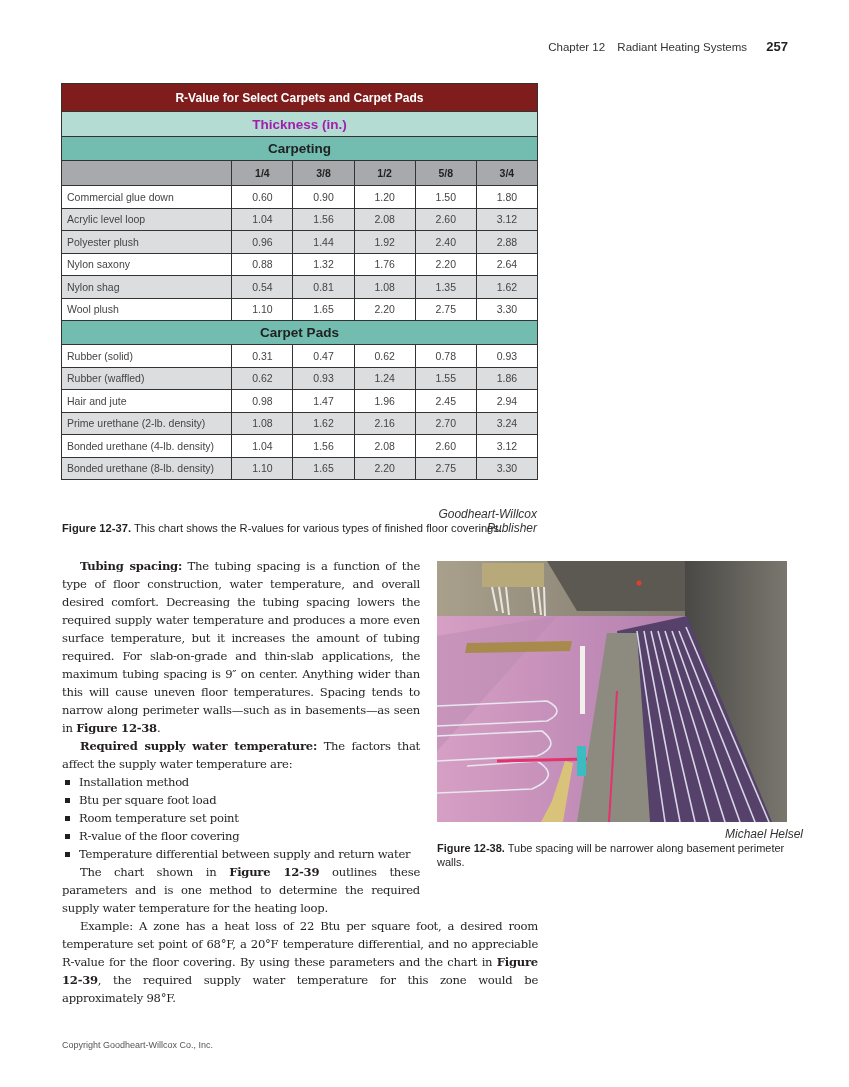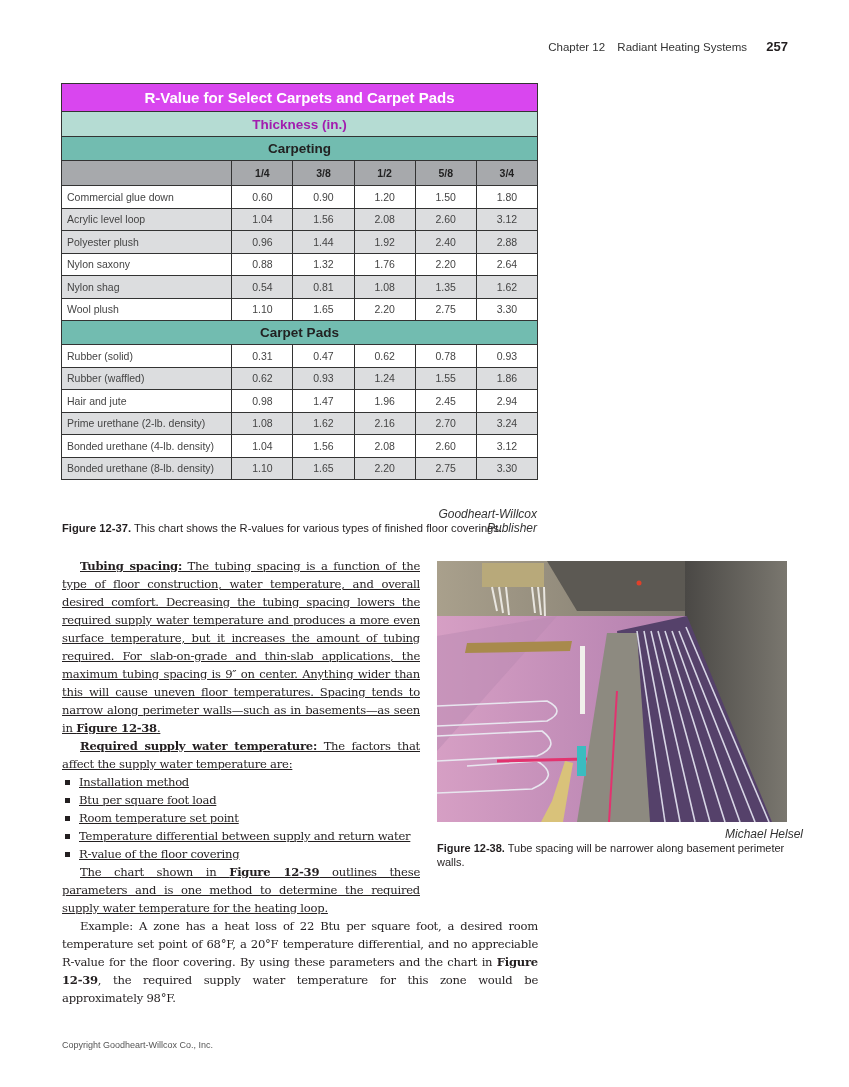--- a/index.html
+++ b/index.html
@@ -5,21 +5,21 @@
   html, body { margin: 0; padding: 0; background: #ffffff; }
   body { width: 849px; height: 1087px; position: relative; overflow: hidden; color: #231f20; }
 
   .running-head { position: absolute; top: 39px; right: 61px; font-size: 11.5px; color: #333; font-family: "Liberation Sans", sans-serif; }
   .running-head .chap { margin-right: 9px; }
   .running-head .title { margin-right: 16px; }
   .running-head .pageno { font-weight: bold; font-size: 13px; color: #231f20; }
 
   table.rv { position: absolute; left: 61px; top: 83px; width: 477px; border-collapse: collapse; font-family: "Liberation Sans", sans-serif; table-layout: fixed; }
   table.rv td, table.rv th { border: 1px solid #333; padding: 0; }
-  .rv .title-row th { background: #d946ef; color: #fff; font-size: 15px; font-weight: bold; height: 27px; }
+  .rv .title-row th { background: #7f1d1d; color: #fff; font-size: 12px; font-weight: bold; height: 27px; }
   .rv .thick-row th { background: #b5dcd3; color: #a21caf; font-size: 13.5px; font-weight: bold; height: 24px; }
   .rv .section-row th { background: #72bcb0; color: #222; font-size: 13.5px; font-weight: bold; height: 23px; }
   .rv .col-head th { background: #a7a9ac; color: #222; font-size: 10.5px; font-weight: bold; height: 24px; }
   .rv td { font-size: 10.5px; color: #444; height: 21.5px; text-align: center; }
   .rv td.label { text-align: left; padding-left: 5px; }
   .rv tr.shade td { background: #dcdddf; }
   .rv col.c0 { width: 170px; }
   .rv col.cn { width: 61px; }
 
   .credit { position: absolute; font-family: "Liberation Sans", sans-serif; font-style: italic; font-size: 12px; color: #333; }
@@ -177,29 +177,29 @@
         <td>2.20</td>
         <td>2.75</td>
         <td>3.30</td>
       </tr>
     </tbody>
 </table>
 
 <div class="credit" style="left:430px; top:507px; width:107px; text-align:right;">Goodheart-Willcox Publisher</div>
 <div class="caption" style="left:62px; top:521px; width:480px; font-size:11.2px;"><b>Figure 12-37.</b><span> This chart shows the R-values for various types of finished floor coverings.</span></div>
 
-<div class="body-text" style="top:557px;text-decoration:underline;">
+<div class="body-text" style="top:557px;">
   <p><b>Tubing spacing:</b><span> The tubing spacing is a function of the type of floor construction, water temperature, and overall desired comfort. Decreasing the tubing spacing lowers the required supply water temperature and produces a more even surface temperature, but it increases the amount of tubing required. For slab-on-grade and thin-slab applications, the maximum tubing spacing is 9″ on center. Anything wider than this will cause uneven floor temperatures. Spacing tends to narrow along perimeter walls—such as in basements—as seen in </span><b>Figure 12-38</b><span>.</span></p>
   <p><b>Required supply water temperature:</b><span> The factors that affect the supply water temperature are:</span></p>
   <ul>
     <li><span class="bullet"></span><span>Installation method</span></li>
     <li><span class="bullet"></span><span>Btu per square foot load</span></li>
     <li><span class="bullet"></span><span>Room temperature set point</span></li>
+    <li><span class="bullet"></span><span>R-value of the floor covering</span></li>
     <li style="white-space:nowrap;"><span class="bullet"></span><span>Temperature differential between supply and return water</span></li>
-    <li><span class="bullet"></span><span>R-value of the floor covering</span></li>
   </ul>
   <p><span>The chart shown in </span><b>Figure 12-39</b><span> outlines these parameters and is one method to determine the required supply water temperature for the heating loop.</span></p>
 </div>
 
 <div class="body-text wide" style="top:917px;">
   <p><span>Example: A zone has a heat loss of 22 Btu per square foot, a desired room temperature set point of 68°F, a 20°F temperature differential, and no appreciable R-value for the floor covering. By using these parameters and the chart in </span><b>Figure 12-39</b><span>, the required supply water temperature for this zone would be approximately 98°F.</span></p>
 </div>
 
 <div class="photo">
   <svg width="350" height="261" viewBox="0 0 350 261">

